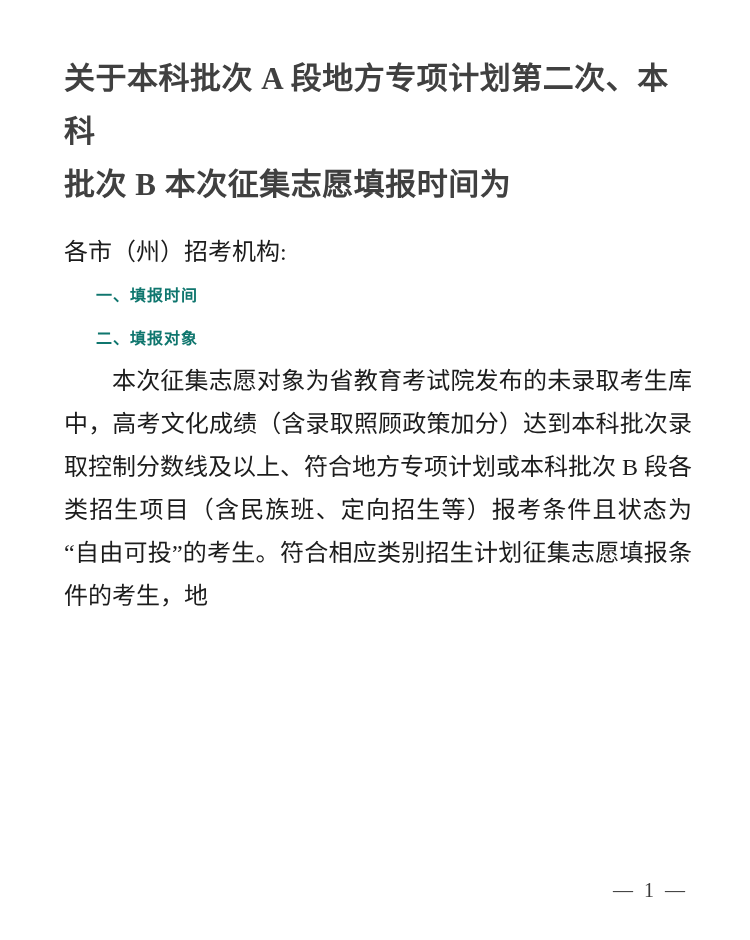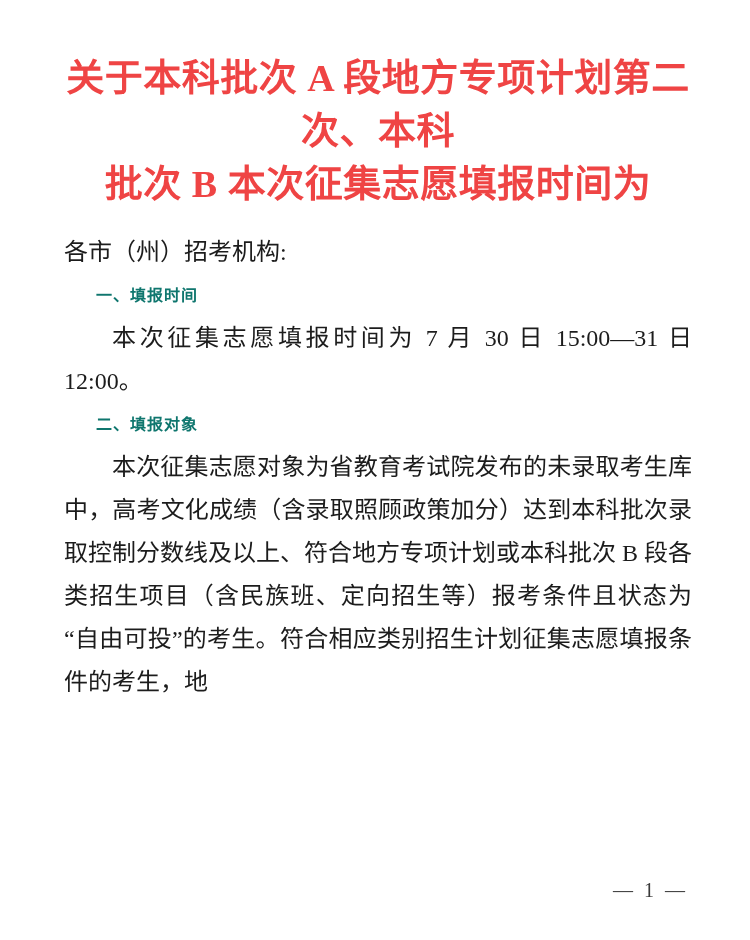--- a/index.html
+++ b/index.html
@@ -16,25 +16,24 @@
     color: #1c1c1c;
   }
   .page {
     box-sizing: border-box;
     width: 750px;
     height: 940px;
     padding: 52px 58px 0 64px;
     position: relative;
   }
   .doc-title {
-    font-size: 38px;
+    font-size: 31px;
     font-weight: bold;
     line-height: 53px;
-    text-align: center;
-    color: #ef4444;
+    color: #404040;
     letter-spacing: 0.5px;
   }
   .body-text {
     margin-top: 20px;
     font-size: 24px;
     line-height: 43px;
     text-align: justify;
   }
   .salutation {
     margin: 0;
@@ -72,21 +71,20 @@
     <div>关于本科批次 A 段地方专项计划第二次、本科</div>
     <div>批次 B 本次征集志愿填报时间为</div>
   </div>
 
   <div class="body-text">
     <p class="salutation">各市（州）招考机构:</p>
 
 
     <h2 class="section-heading">一、填报时间</h2>
 
-    <p class="para">本次征集志愿填报时间为 7 月 30 日 15:00—31 日 12:00。</p>
 
     <h2 class="section-heading">二、填报对象</h2>
 
     <p class="para">本次征集志愿对象为省教育考试院发布的未录取考生库中，高考文化成绩（含录取照顾政策加分）达到本科批次录取控制分数线及以上、符合地方专项计划或本科批次 B 段各类招生项目（含民族班、定向招生等）报考条件且状态为“自由可投”的考生。符合相应类别招生计划征集志愿填报条件的考生，地</p>
   </div>
 
   <div class="footer-page-number">— 1 —</div>
 
 </div>
 

